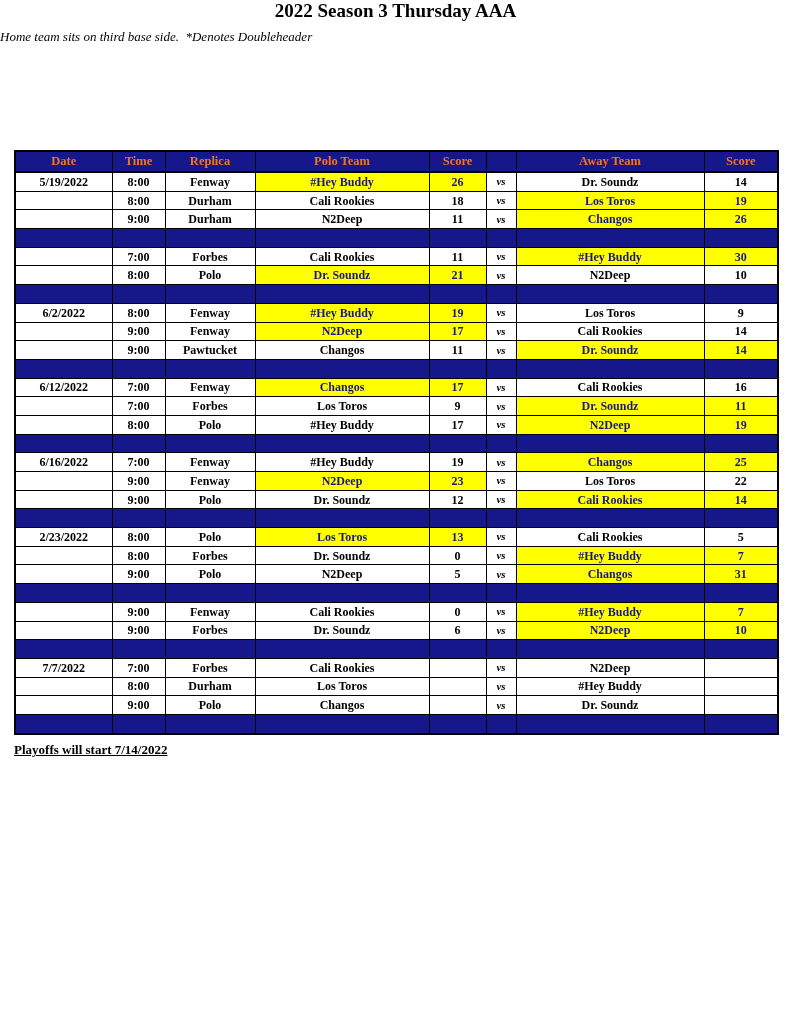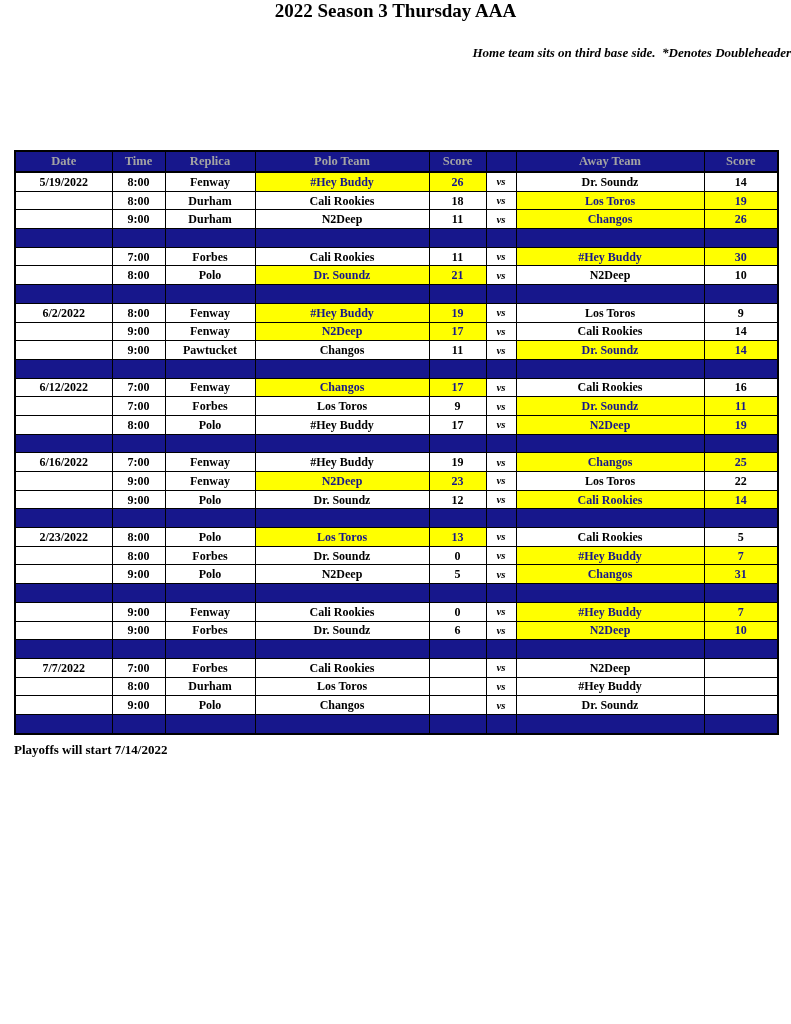--- a/index.html
+++ b/index.html
@@ -6,44 +6,44 @@
   body{
     width:791px;height:1024px;background:#ffffff;position:relative;
     font-family:"Liberation Serif","DejaVu Serif",serif;color:#000;
   }
   .page{position:absolute;inset:0;}
   .title{
     text-align:center;font-size:19px;font-weight:bold;
     margin:0;letter-spacing:0;
   }
   .subtitle{
-    text-align:right;font-size:13px;font-weight:bold;font-style:italic;
-    margin-top:23px;white-space:pre;
+    text-align:left;font-size:13px;font-weight:normal;font-style:italic;
+    margin-top:7px;white-space:pre;
   }
   table.sched{
     position:absolute;left:14px;top:150px;width:763px;
     border-collapse:collapse;table-layout:fixed;
     border:2px solid #000;
   }
   .sched th,.sched td{
     border:1px solid #000;
     font-weight:bold;font-size:12px;line-height:1;
     text-align:center;vertical-align:middle;
     padding:0;height:17.7px;overflow:hidden;white-space:nowrap;
   }
   .sched thead th{
-    background:#17178c;color:#a3a3a3;height:19px;font-size:12.5px;
+    background:#17178c;color:#f97316;height:19px;font-size:12.5px;
     border-bottom:2px solid #000;
   }
   .sched td.win{background:#ffff00;color:#17178c;}
   .sched td.vs{font-style:italic;font-size:11px;}
   .sched tr.sep td{background:#17178c;}
   .footer{
     position:absolute;left:14px;top:742px;
-    font-size:13px;font-weight:bold;
+    font-size:13px;font-weight:bold;text-decoration:underline;
   }
 </style>
 </head>
 <body>
 
 <div class="page">
   <h1 class="title">2022 Season 3 Thursday AAA</h1>
   <div class="subtitle">Home team sits on third base side.  *Denotes Doubleheader</div>
 
   <table class="sched">

